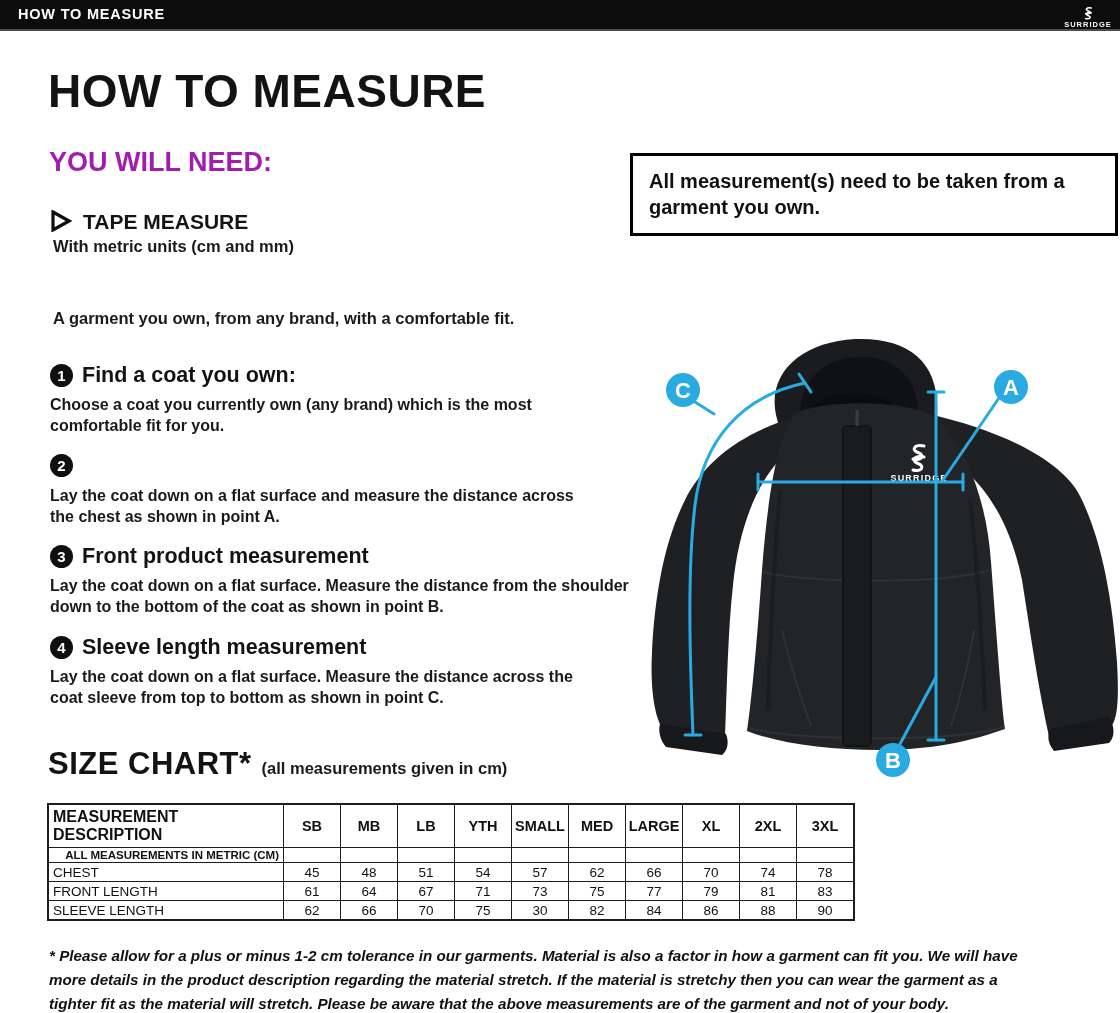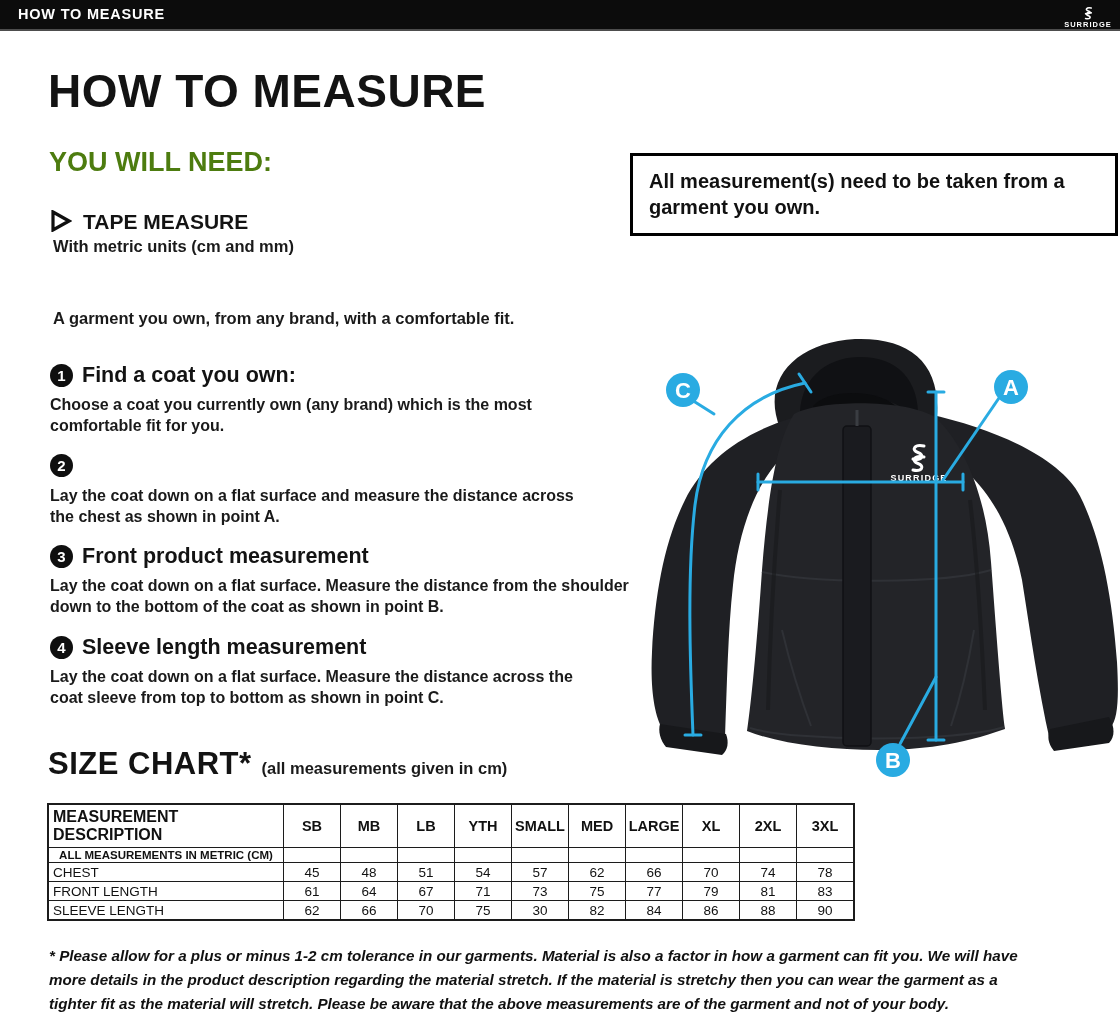--- a/index.html
+++ b/index.html
@@ -9,21 +9,21 @@
   .pre{white-space:pre-line;}
 
   
   .topbar{left:0;top:0;width:1120px;height:29px;background:#0c0c0c;border-bottom:2px solid #4d4d4d;}
   .topbar-title{left:18px;top:6px;color:#fff;font-size:14.5px;font-weight:bold;letter-spacing:.8px;}
   .topbar-logo{right:6px;top:2px;width:52px;height:26px;display:flex;flex-direction:column;align-items:center;justify-content:flex-end;}
   .topbar-logo .brand-txt{color:#fff;font-size:7.5px;font-weight:bold;letter-spacing:1px;line-height:1;}
 
   
   .h1{left:48px;top:64px;font-size:46px;font-weight:bold;letter-spacing:.5px;color:#131313;}
-  .h2{left:49px;top:147px;font-size:27px;font-weight:bold;color:#4d7c0f;}
+  .h2{left:49px;top:147px;font-size:27px;font-weight:bold;color:#a21caf;}
 
   
   .notice{left:594px;top:153px;width:450px;border:3px solid #000;padding:12px 16px;
           font-size:20px;font-weight:bold;line-height:1.32;color:#111;margin-left:36px;}
 
   
   .need-label{font-size:21px;font-weight:bold;color:#131313;}
   .need-desc{font-size:16.5px;font-weight:bold;color:#1a1a1a;}
   .tri{width:22px;height:22px;}
 
@@ -37,21 +37,21 @@
   .sc-head{left:48px;top:746px;display:flex;align-items:baseline;gap:10px;}
   .sc-title{font-size:31px;font-weight:bold;letter-spacing:.5px;color:#131313;}
   .sc-sub{font-size:16.5px;font-weight:bold;color:#1a1a1a;}
   table.sizes{left:47px;top:803px;border-collapse:collapse;table-layout:fixed;font-family:"Liberation Sans",sans-serif;}
   table.sizes, table.sizes th, table.sizes td{border:1.5px solid #1c1c1c;}
   table.sizes{border-width:2px;}
   table.sizes th.desc{width:226px;text-align:left;font-size:16px;padding:3px 4px;}
   table.sizes th.size{width:56px;font-size:14.5px;text-align:center;padding:3px 0;}
   table.sizes td{font-size:13.5px;text-align:center;padding:1.5px 0;font-weight:normal;}
   table.sizes td.rowlabel{text-align:left;padding:1.5px 4px;}
-  table.sizes td.metric{font-size:11.5px;font-weight:bold;text-align:center;padding:1px 4px;}
+  table.sizes td.metric{font-size:11.5px;font-weight:bold;text-align:right;padding:1px 4px;}
 
   .disclaimer{left:49px;top:944px;width:1030px;font-size:15.2px;font-weight:bold;font-style:italic;
               line-height:1.58;color:#111;}
 
   svg text{font-family:"Liberation Sans",sans-serif;}
 </style>
 </head>
 <body>
 
 <div class="canvas">

